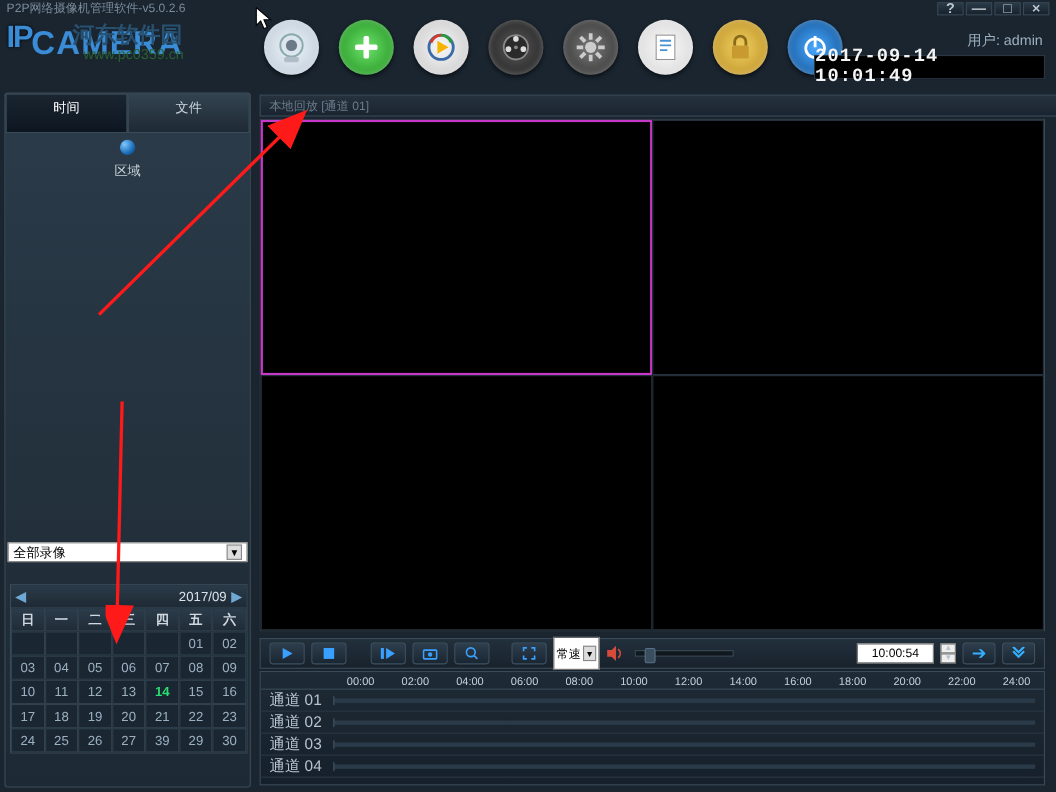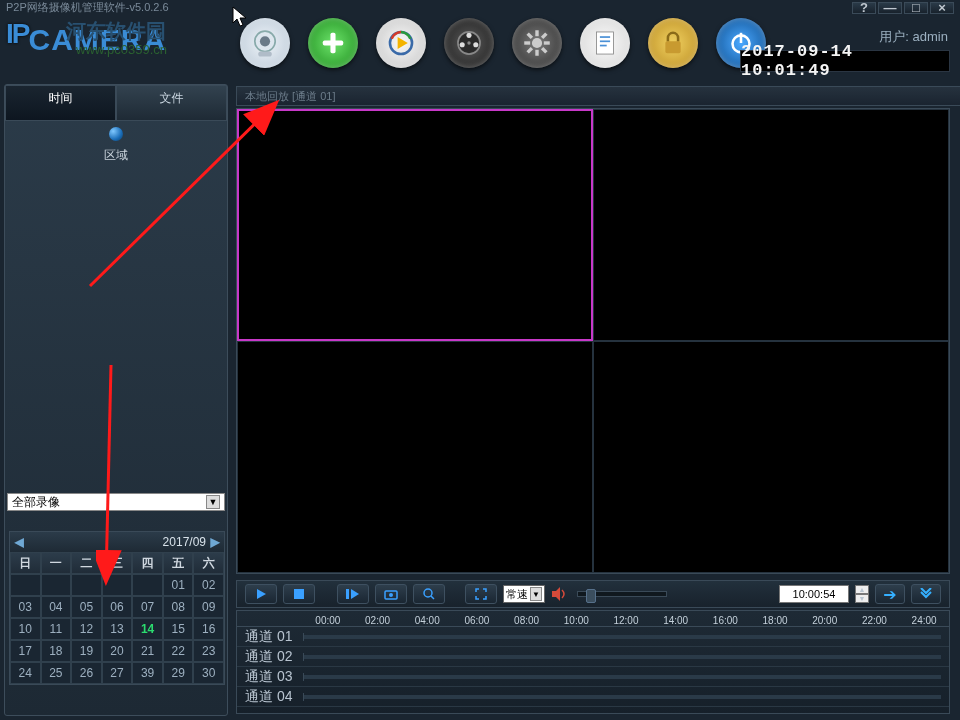--- a/index.html
+++ b/index.html
@@ -125,21 +125,21 @@
     display:flex; align-items:center; gap:6px; padding:0 8px;
   }
   .pbtn {
     width:32px; height:20px; border:1px solid #3e5060;
     border-radius:3px;
     background:linear-gradient(#2e3e4c,#1a2632);
     display:flex; align-items:center; justify-content:center;
     color:#4aa8ff; font-size:11px;
   }
   .speed-sel {
-    height:18px; background:#fff; color:#000; border:1px solid #666;
+    height:30px; background:#fff; color:#000; border:1px solid #666;
     font-size:11px; display:flex; align-items:center; padding:0 2px; gap:2px;
   }
   .speed-sel .arrow{ width:12px;height:14px;background:#ddd;border:1px solid #888;
     display:flex;align-items:center;justify-content:center;font-size:8px;}
   .vol-slider {
     width:90px; height:6px; background:#10181e; border:1px solid #3a4a58;
     position:relative; margin-left:4px;
   }
   .vol-slider::after{content:"";position:absolute;left:8px;top:-3px;width:8px;height:12px;
     background:#3b4e5e;border:1px solid #56708a;border-radius:2px;}

